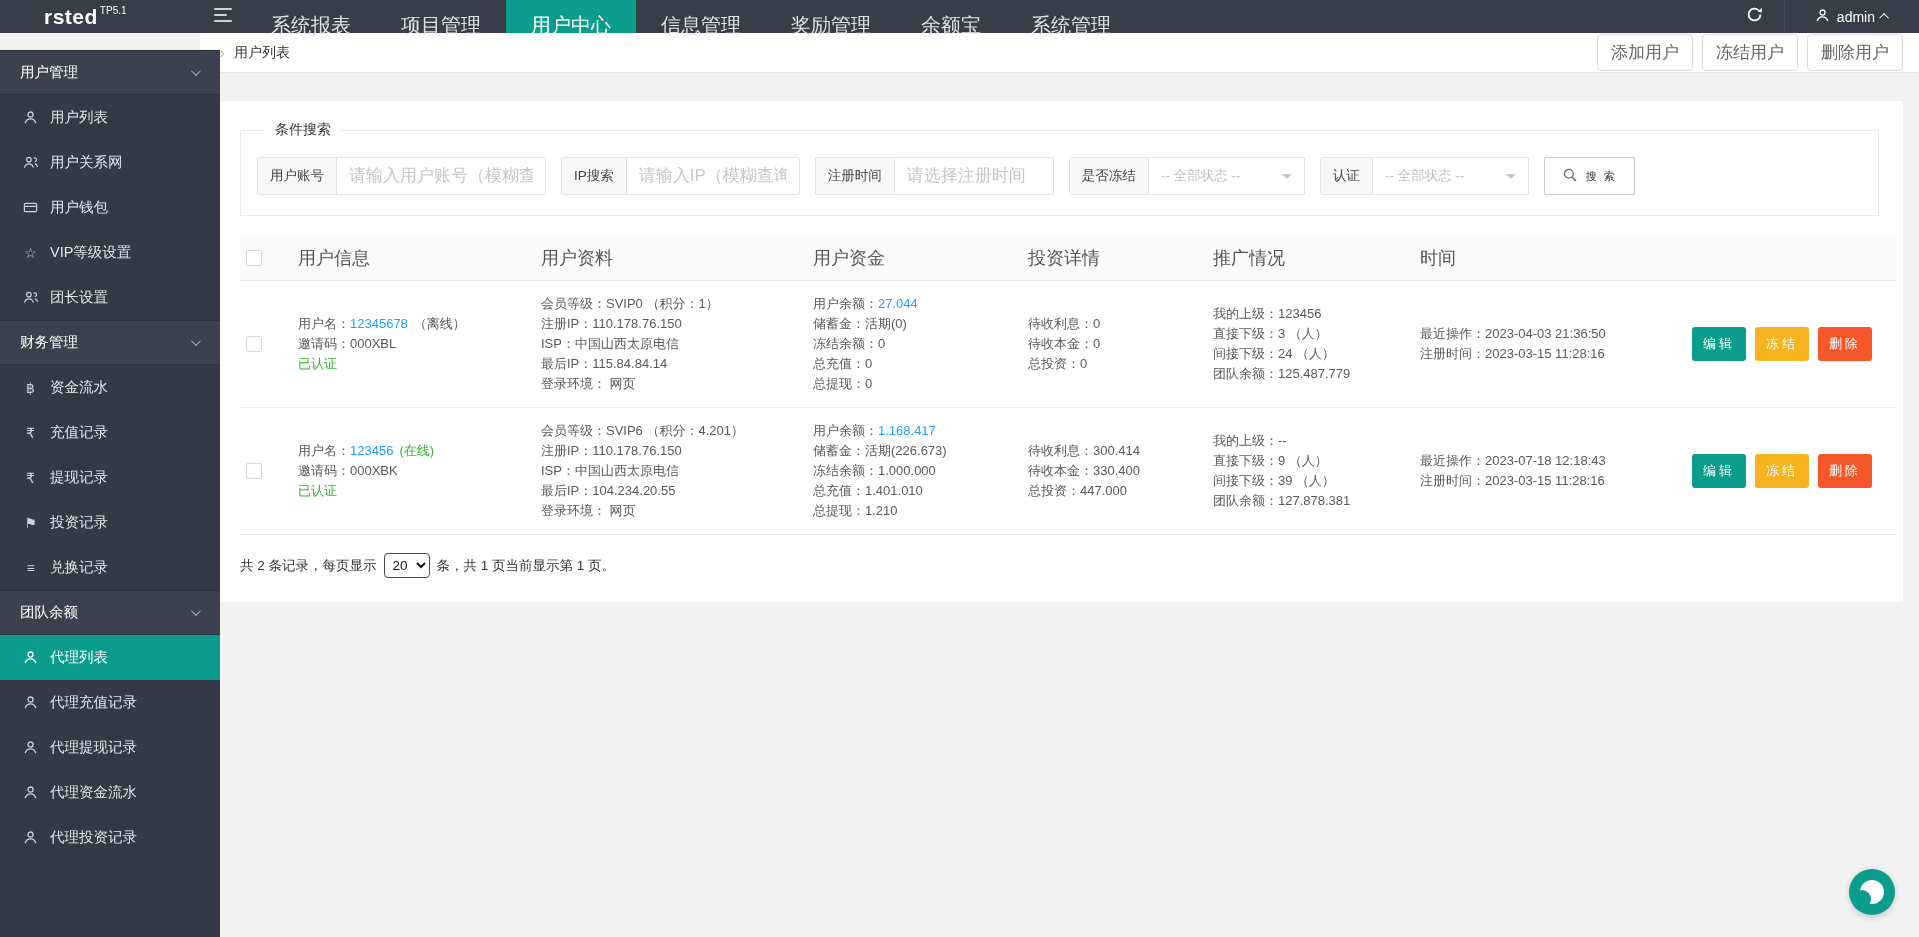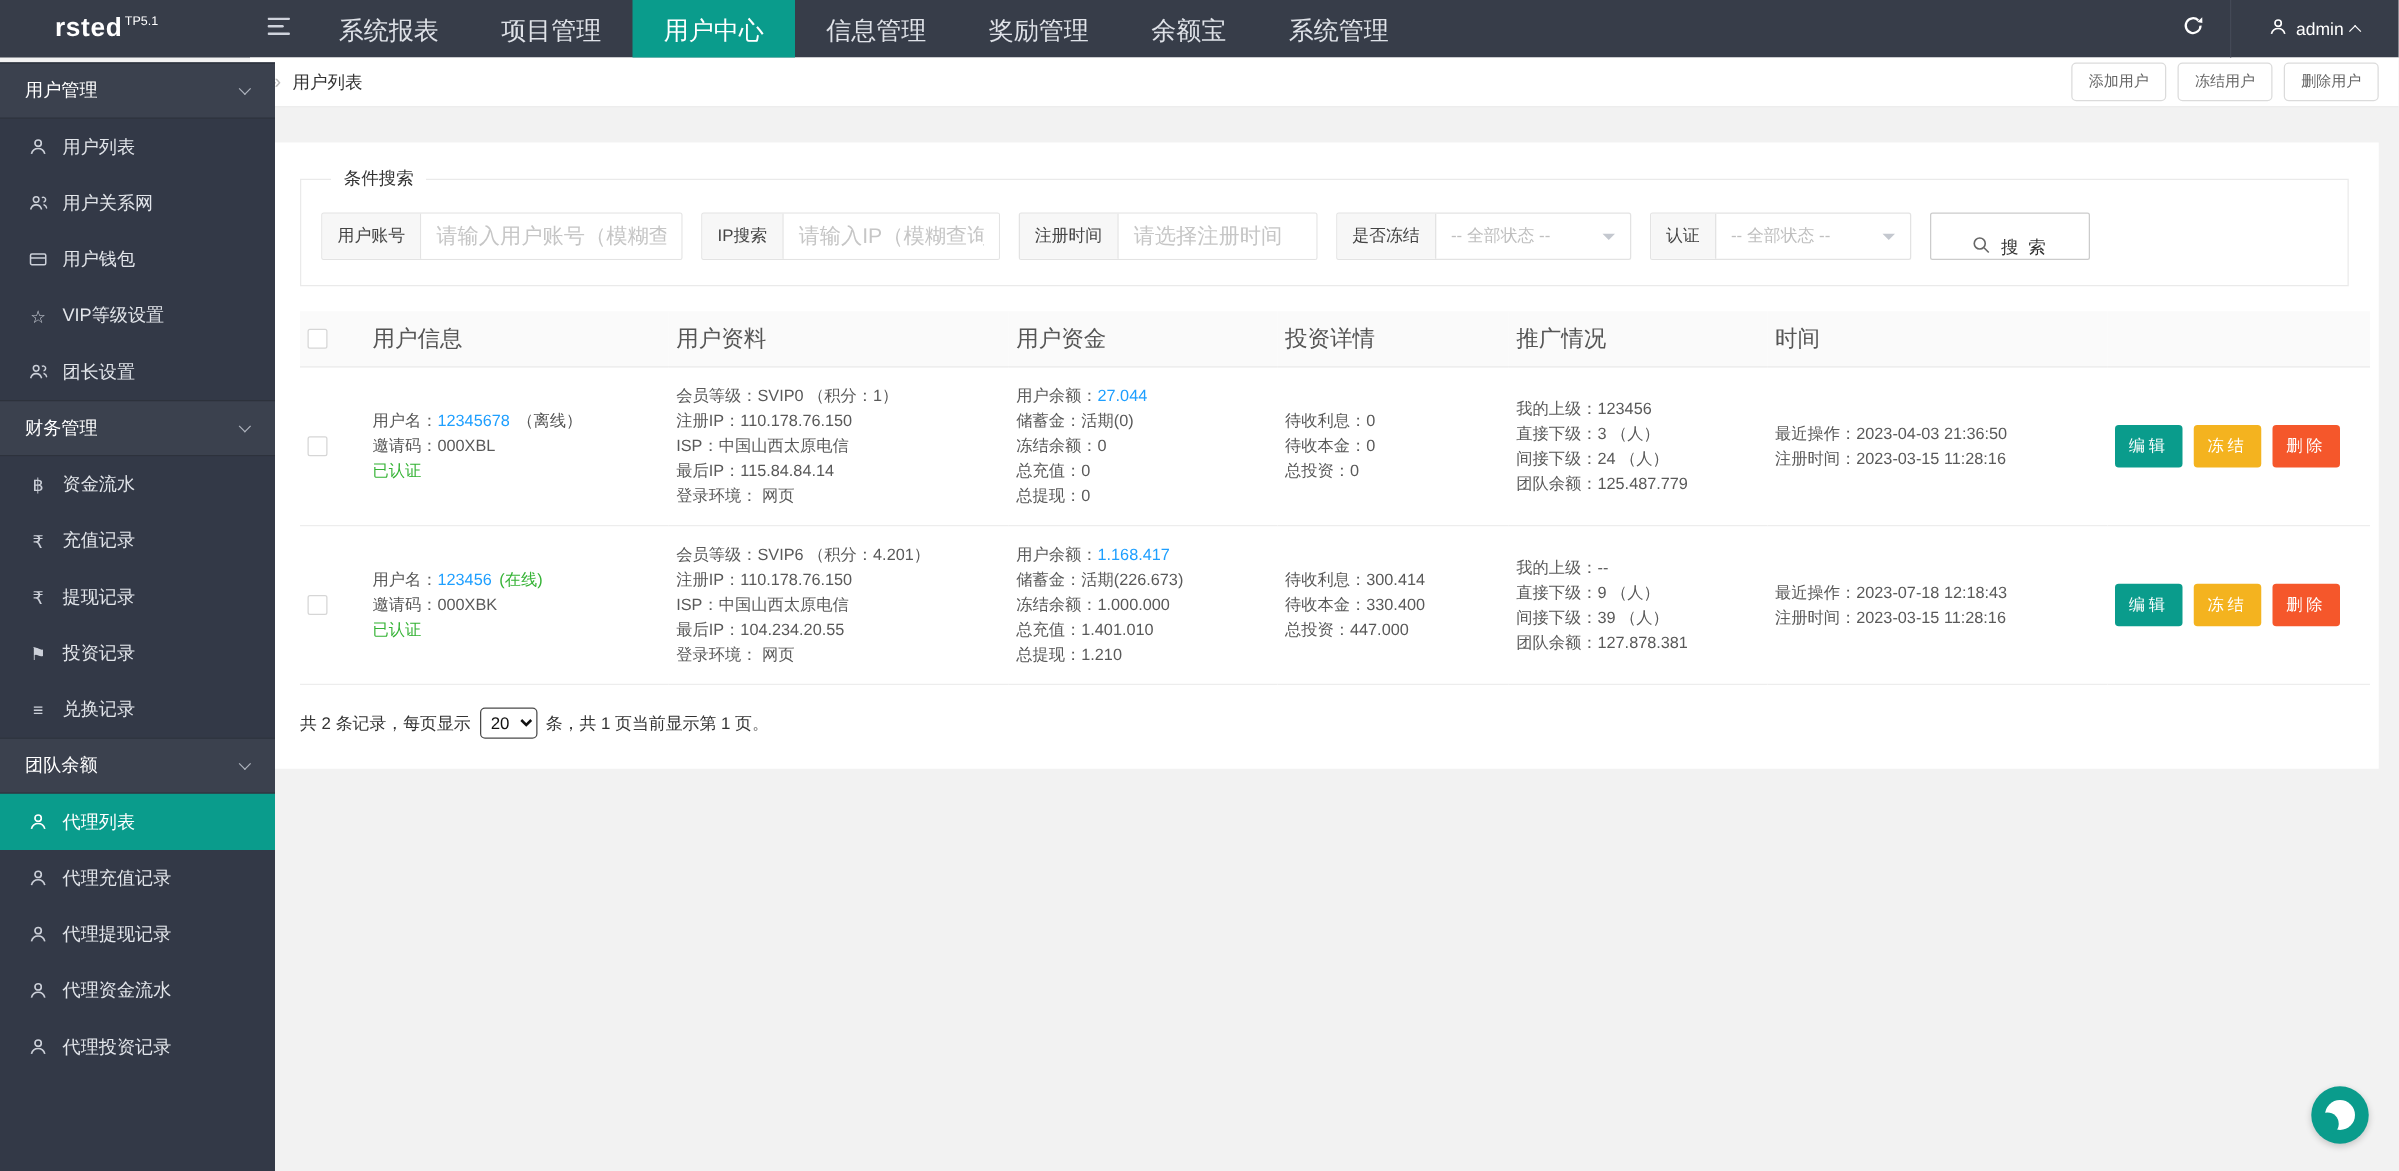--- a/index.html
+++ b/index.html
@@ -3,21 +3,21 @@
 <meta charset="utf-8">
 <style>
   * { box-sizing: border-box; }
   html,body { margin:0; padding:0; }
   body {
     width:1919px; height:937px; overflow:hidden; position:relative;
     font-family:"Liberation Sans","DejaVu Sans",sans-serif;
     background:#f2f2f2; color:#333;
   }
   
-  .topbar { height:46px; background:var(--topbar,#373d49); display:flex; align-items:stretch; }
+  .topbar { height:33px; background:var(--topbar,#373d49); display:flex; align-items:stretch; }
   .logo { width:200px; display:flex; align-items:center; padding-left:44px; color:#fff; }
   .logo .name { font-size:21px; font-weight:bold; letter-spacing:.5px; }
   .logo .ver  { font-size:10px; margin-left:2px; transform:translateY(-6px); }
   .hamburger { width:46px; display:flex; align-items:center; justify-content:center; cursor:pointer; }
   .topnav { display:flex; }
   .nav-item { padding:0 25px; line-height:50px; font-size:20px; color:#dfe2e8; cursor:pointer; }
   .nav-item.active { background:var(--accent,#0a9c8c); color:#fff; }
   .top-right { margin-left:auto; display:flex; align-items:stretch; }
   .refresh-btn { width:58px; display:flex; align-items:center; justify-content:center; cursor:pointer; }
   .admin-btn { display:flex; align-items:center; gap:7px; padding:0 30px; color:#fff; font-size:14px;
@@ -36,36 +36,36 @@
   .sicon { width:17px; display:inline-flex; justify-content:center; color:#ccd0d9; font-size:14px; line-height:1; }
   .side-item.active .sicon { color:#fff; }
   .sicon svg { display:block; }
   
   .main { margin-left:200px; }
   .crumb-bar { height:40px; background:#fff; border-bottom:1px solid #e7e7e7; display:flex; align-items:center; padding:0 16px; }
   .crumb-icon { color:#b9b9b9; font-size:16px; }
   .crumb-title { font-size:14px; color:#333; margin-left:9px; }
   .crumb-actions { margin-left:auto; display:flex; gap:9px; }
   .pbtn { background:#fff; border:1px solid #dbdbdb; border-radius:4px; color:#666;
-          font-size:12px; padding:6px 13px; cursor:pointer; font-family:inherit; }
+          font-size:17px; padding:6px 13px; cursor:pointer; font-family:inherit; }
   .card { margin:28px 16px 0; background:#fff; padding:16px 24px 24px; }
   
   fieldset.filter { border:1px solid #eaeaea; margin:4px 0 0; padding:10px 16px 20px; }
   fieldset.filter legend { font-size:14px; color:#333; padding:0 10px; margin-left:8px; }
   .filter-row { display:flex; align-items:center; gap:15px; margin-top:8px; }
   .igroup { display:flex; align-items:stretch; border:1px solid #e3e3e3; border-radius:2px; height:38px; background:#fff; }
   .igroup .addon { background:#f7f7f7; border-right:1px solid #e3e3e3; display:flex; align-items:center;
                    padding:0 12px; font-size:13.5px; color:#444; white-space:nowrap; }
   .igroup input { border:none; outline:none; padding:0 12px; font-size:17px; color:#333; font-family:inherit; }
   .igroup input::placeholder { color:#c6c6c6; }
   .selectbox { display:flex; align-items:center; justify-content:space-between; gap:10px;
                padding:0 12px; color:#bfbfbf; font-size:13.5px; cursor:pointer; }
   .sel-caret { width:0; height:0; border:5px solid transparent; border-top-color:#c4c8cf; transform:translateY(3px); }
-  .search-btn { display:flex; align-items:flex-end; gap:8px; height:38px; padding:0 32px;
-                border:1px solid #cccccc; border-radius:2px; background:#fff; font-size:14px; color:#333;
+  .search-btn { display:flex; align-items:center; gap:8px; height:38px; padding:0 17px;
+                border:1px solid #cccccc; border-radius:2px; background:#fff; font-size:11px; color:#333;
                 cursor:pointer; font-family:inherit; letter-spacing:2px; }
   
   table.users { width:100%; border-collapse:collapse; margin-top:20px; table-layout:fixed; }
   table.users th { background:#fafafa; font-weight:normal; text-align:left; font-size:18px; color:#555;
                    padding:10px 6px; border-bottom:1px solid #eaeaea; }
   table.users td { padding:13px 6px; border-bottom:1px solid #ededed; font-size:13px; color:#595959; vertical-align:middle; }
   .line { line-height:20px; white-space:nowrap; }
   a.link { color:var(--link,#1e9fff); text-decoration:none; cursor:pointer; }
   .green { color:var(--success,#36b336); }
   .status-off { color:#555; margin-left:6px; }

